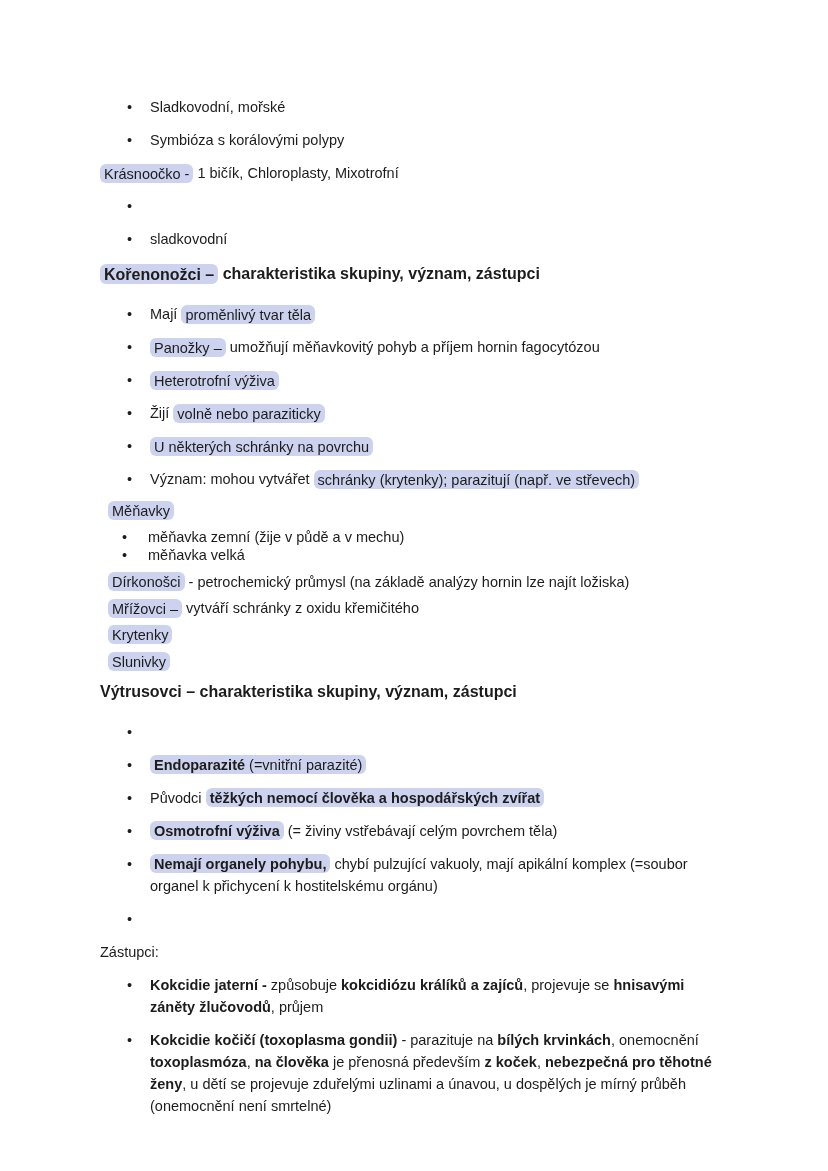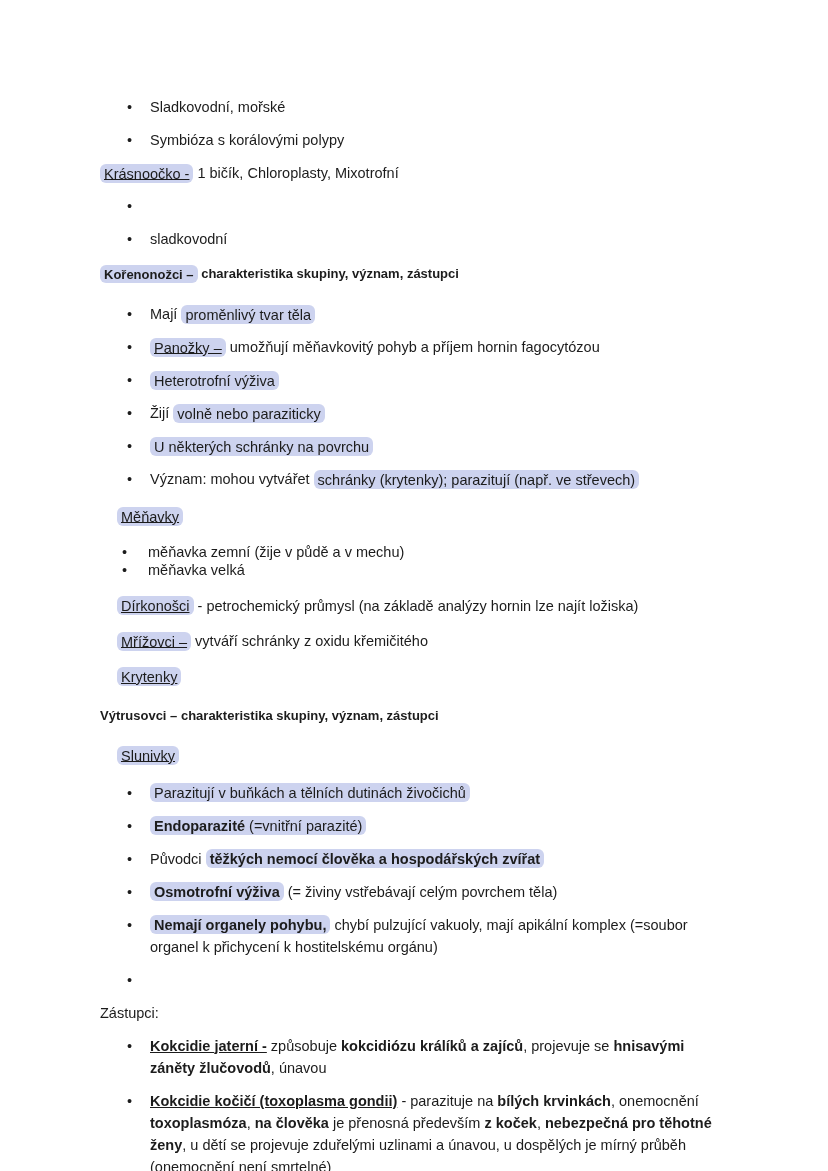--- a/index.html
+++ b/index.html
@@ -23,21 +23,21 @@
   }
   .block { color: var(--text); }
   .para {
     font-size: 14.5px;
     line-height: 22px;
     margin: 0 0 11px 0;
   }
   .para-tight {
     font-size: 14.5px;
     line-height: 18.5px;
-    margin: 17px;
+    margin: 8px;
   }
   .bullet, .bullet-tight { display: flex; }
   .bullet {
     font-size: 14.5px;
     line-height: 22px;
     margin: 0 0 11px 0;
     padding-left: 27px;
   }
   .bullet .marker {
     flex: none;
@@ -47,29 +47,29 @@
     font-size: 14.5px;
     line-height: 18.5px;
     margin: 0;
     padding-left: 22px;
   }
   .bullet-tight .marker {
     flex: none;
     width: 26px;
   }
   .heading {
-    font-size: 13px;
+    font-size: 16px;
     font-weight: bold;
     line-height: 26px;
     margin: 3px 0 16px 0;
   }
   .content { display: inline; }
   .seg { white-space: pre-wrap; text-align: right; }
   .bold { font-weight: bold; }
-  .ul { text-decoration: underline; }
+  .ul { }
   .hl {
     background: var(--hl);
     border-radius: 6px;
     padding: 1.5px 4px;
     box-decoration-break: clone;
     -webkit-box-decoration-break: clone;
   }
 </style>
 </head>
 <body>
@@ -122,25 +122,24 @@
         <span class="marker">•</span>
         <span class="content"><span class="seg">měňavka zemní (žije v půdě a v mechu)</span></span>
       </div>
       <div class="block bullet-tight">
         <span class="marker">•</span>
         <span class="content"><span class="seg">měňavka velká</span></span>
       </div>
       <div class="block para-tight"><span class="content"><span class="hl"><span class="seg ul">Dírkonošci</span></span><span class="seg"> - petrochemický průmysl (na základě analýzy hornin lze najít ložiska)</span></span></div>
       <div class="block para-tight"><span class="content"><span class="hl"><span class="seg ul">Mřížovci –</span></span><span class="seg"> vytváří schránky z oxidu křemičitého</span></span></div>
       <div class="block para-tight"><span class="content"><span class="hl"><span class="seg ul">Krytenky</span></span></span></div>
+      <div class="block para-tight"><span class="content"><span class="hl"><span class="seg ul">Slunivky</span></span></span></div>
       <div class="block heading"><span class="content"><span class="seg">Výtrusovci – charakteristika skupiny, význam, zástupci</span></span></div>
-      <div class="block para-tight"><span class="content"><span class="hl"><span class="seg ul">Slunivky</span></span></span></div>
       <div class="block bullet">
         <span class="marker">•</span>
-        <span class="content"><span class="hl"><span class="seg">Parazitují v buňkách a tělních dutinách živočichů</span></span></span>
       </div>
       <div class="block bullet">
         <span class="marker">•</span>
         <span class="content"><span class="hl"><span class="seg bold">Endoparazité</span><span class="seg"> (=vnitřní parazité)</span></span></span>
       </div>
       <div class="block bullet">
         <span class="marker">•</span>
         <span class="content"><span class="seg">Původci </span><span class="hl"><span class="seg bold">těžkých nemocí člověka a hospodářských zvířat</span></span></span>
       </div>
       <div class="block bullet">
@@ -150,20 +149,20 @@
       <div class="block bullet">
         <span class="marker">•</span>
         <span class="content"><span class="hl"><span class="seg bold">Nemají organely pohybu,</span></span><span class="seg"> chybí pulzující vakuoly, mají apikální komplex (=soubor organel k přichycení k hostitelskému orgánu)</span></span>
       </div>
       <div class="block bullet">
         <span class="marker">•</span>
       </div>
       <div class="block para"><span class="content"><span class="seg">Zástupci:</span></span></div>
       <div class="block bullet">
         <span class="marker">•</span>
-        <span class="content"><span class="seg bold ul">Kokcidie jaterní -</span><span class="seg"> způsobuje </span><span class="seg bold">kokcidiózu králíků a zajíců</span><span class="seg">, projevuje se </span><span class="seg bold">hnisavými záněty žlučovodů</span><span class="seg">, únavou</span></span>
+        <span class="content"><span class="seg bold ul">Kokcidie jaterní -</span><span class="seg"> způsobuje </span><span class="seg bold">kokcidiózu králíků a zajíců</span><span class="seg">, projevuje se </span><span class="seg bold">hnisavými záněty žlučovodů</span><span class="seg">, průjem</span></span>
       </div>
       <div class="block bullet">
         <span class="marker">•</span>
         <span class="content"><span class="seg bold ul">Kokcidie kočičí (toxoplasma gondii)</span><span class="seg"> - parazituje na </span><span class="seg bold">bílých krvinkách</span><span class="seg">, onemocnění </span><span class="seg bold">toxoplasmóza</span><span class="seg">, </span><span class="seg bold">na člověka</span><span class="seg"> je přenosná především </span><span class="seg bold">z koček</span><span class="seg">, </span><span class="seg bold">nebezpečná pro těhotné ženy</span><span class="seg">, u dětí se projevuje zduřelými uzlinami a únavou, u dospělých je mírný průběh (onemocnění není smrtelné)</span></span>
       </div>
     </div>
 </div>
 
 </body></html>

